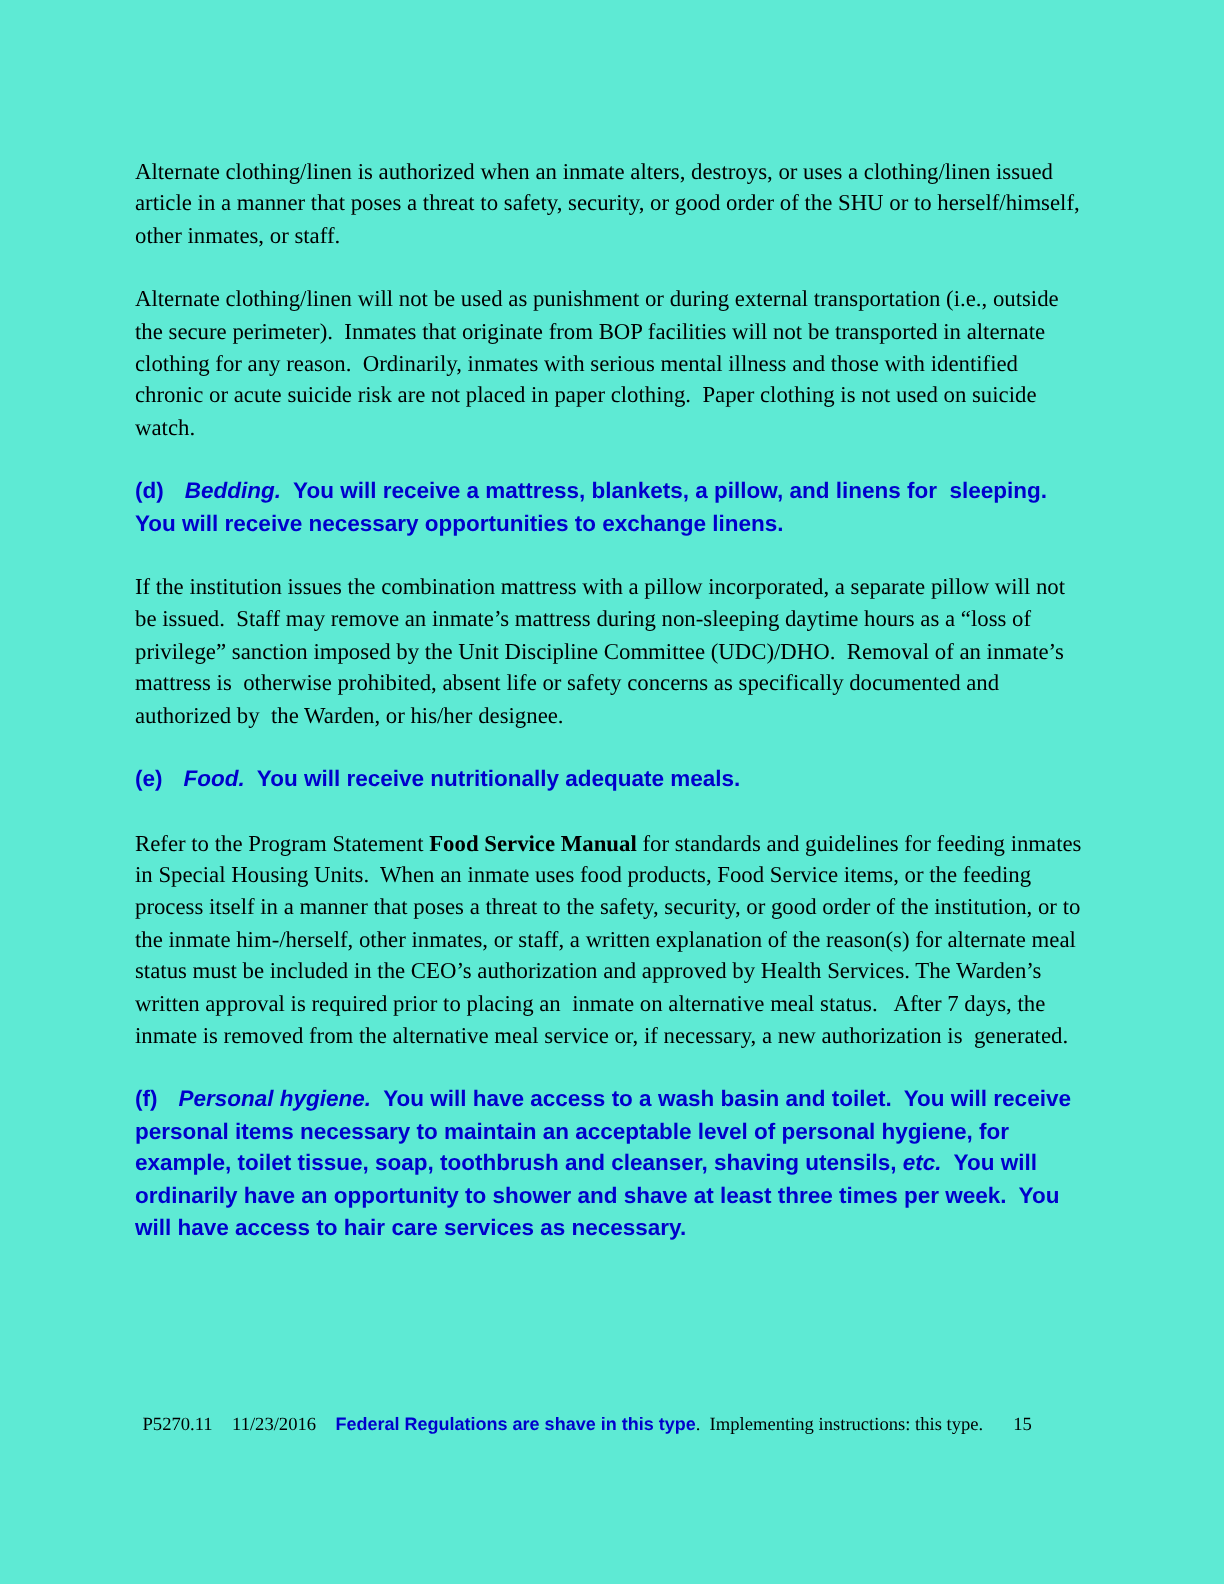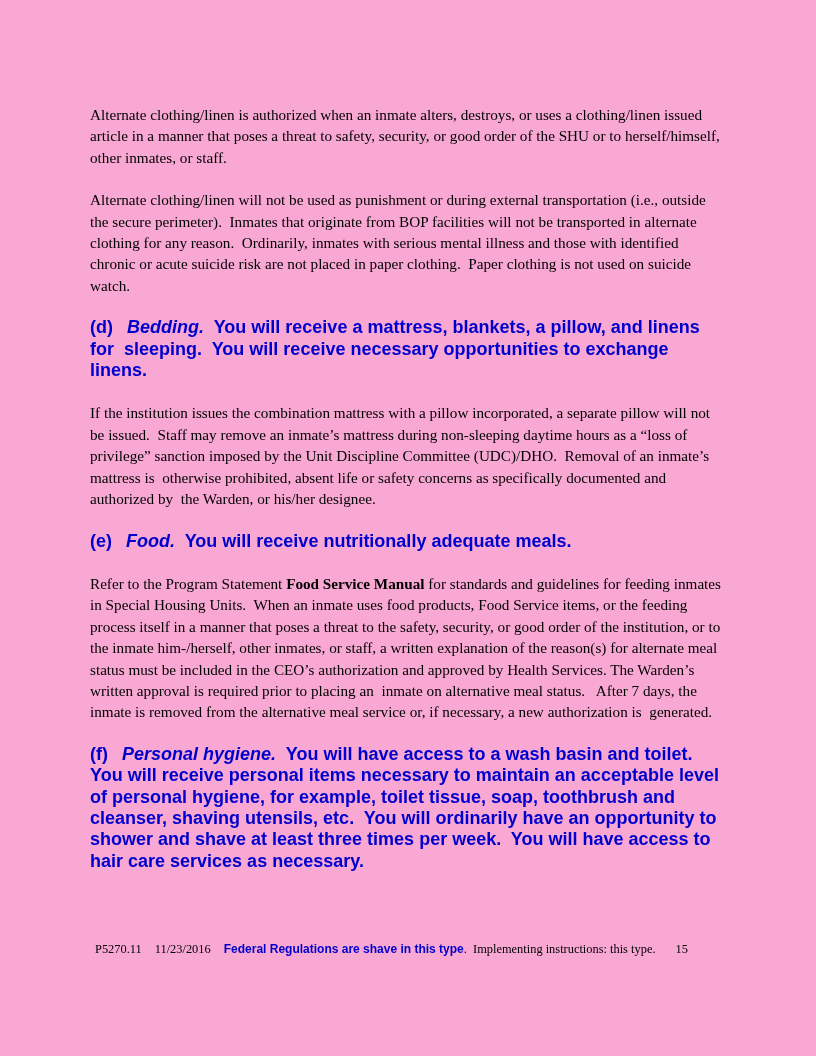--- a/index.html
+++ b/index.html
@@ -4,53 +4,53 @@
 <style>
   html, body {
     margin: 0;
     padding: 0;
     background: #ffffff;
   }
   .page {
     position: relative;
     width: 816px;
     height: 1056px;
-    background: #f9a8d4;
+    background: #5eead4;
     box-sizing: border-box;
     padding: 104px 90px 0 90px;
     font-family: "Liberation Serif", serif;
     color: #000000;
     overflow: hidden;
   }
   .content {
     width: 636px;
   }
   p.body-para {
     margin: 0 0 21px 0;
     font-size: 15.2px;
     line-height: 21.4px;
     white-space: pre-wrap;
   }
   p.heading {
     margin: 0 0 21px 0;
     font-family: "Liberation Sans", sans-serif;
     font-weight: bold;
     color: var(--accent, #0000CC);
-    font-size: 18px;
+    font-size: 15px;
     line-height: 21.4px;
     white-space: pre-wrap;
   }
   .h-label {
     margin-right: 14px;
   }
   .h-title {
     font-style: italic;
   }
   .b { font-weight: bold; }
-  .i { }
+  .i { font-style: italic; }
   .footer {
     position: absolute;
     left: 95px;
     top: 941px;
     width: 640px;
     font-size: 12.4px;
     line-height: 16px;
     white-space: pre;
     color: #000000;
   }

